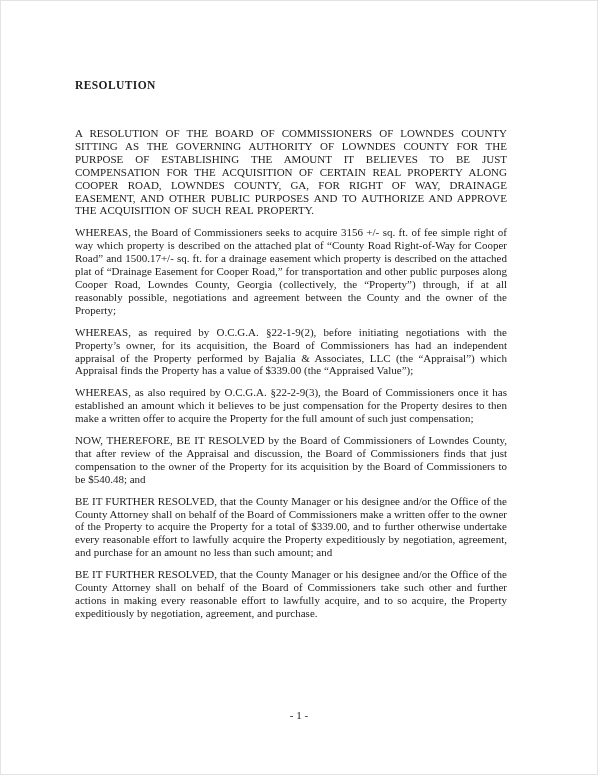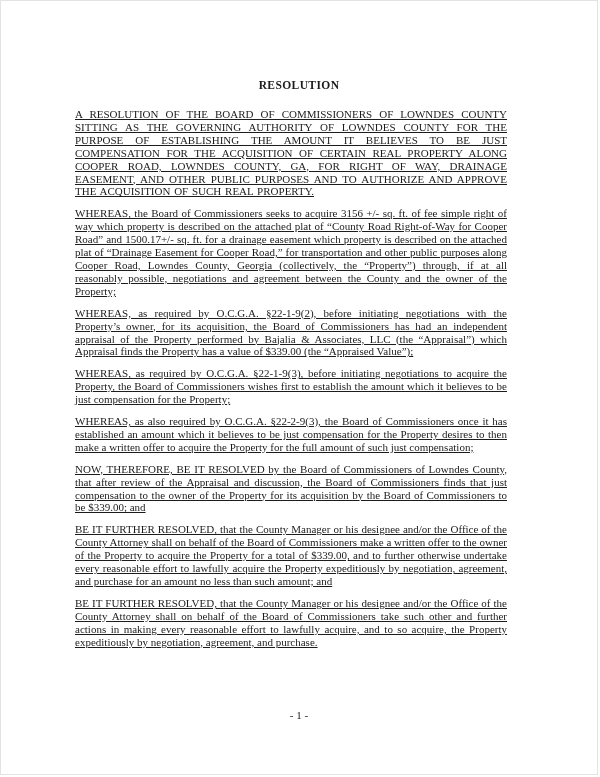--- a/index.html
+++ b/index.html
@@ -19,33 +19,32 @@
     height: 775px;
     background: #ffffff;
     border: 1px solid #e3e3e3;
     box-sizing: border-box;
     overflow: hidden;
   }
   .content {
     padding: 78px 74px 0 74px;
   }
   .doc-title {
-    text-align: center;
+    text-align: left;
     font-weight: bold;
     font-size: 11.5px;
     letter-spacing: 0.4px;
-    margin: 0 0 17px 0;
+    margin: 0 0 36px 0;
   }
   p.para {
     margin: 0 16px 9px 0;
     font-size: 11px;
     line-height: 12.9px;
     text-align: justify;
     text-align-last: left;
-    text-decoration: underline;
   }
   p.para.caps {
     word-spacing: 1px;
   }
   .page-footer {
     position: absolute;
     left: 0;
     right: 0;
     top: 708px;
     text-align: center;
@@ -59,25 +58,24 @@
 <div class="page">
   <div class="content">
     <h1 class="doc-title">RESOLUTION</h1>
 
     <p class="para caps">A RESOLUTION OF THE BOARD OF COMMISSIONERS OF LOWNDES COUNTY SITTING AS THE GOVERNING AUTHORITY OF LOWNDES COUNTY FOR THE PURPOSE OF ESTABLISHING THE AMOUNT IT BELIEVES TO BE JUST COMPENSATION FOR THE ACQUISITION OF CERTAIN REAL PROPERTY ALONG COOPER ROAD, LOWNDES COUNTY, GA, FOR RIGHT OF WAY, DRAINAGE EASEMENT, AND OTHER PUBLIC PURPOSES AND TO AUTHORIZE AND APPROVE THE ACQUISITION OF SUCH REAL PROPERTY.</p>
 
     <p class="para">WHEREAS, the Board of Commissioners seeks to acquire 3156 +/- sq. ft. of fee simple right of way which property is described on the attached plat of “County Road Right-of-Way for Cooper Road” and 1500.17+/- sq. ft. for a drainage easement which property is described on the attached plat of “Drainage Easement for Cooper Road,” for transportation and other public purposes along Cooper Road, Lowndes County, Georgia (collectively, the “Property”) through, if at all reasonably possible, negotiations and agreement between the County and the owner of the Property;</p>
 
     <p class="para">WHEREAS, as required by O.C.G.A. §22-1-9(2), before initiating negotiations with the Property’s owner, for its acquisition, the Board of Commissioners has had an independent appraisal of the Property performed by Bajalia &amp; Associates, LLC (the “Appraisal”) which Appraisal finds the Property has a value of $339.00 (the “Appraised Value”);</p>
 
-    <p class="para">WHEREAS, as required by O.C.G.A. §22-1-9(3), before initiating negotiations to acquire the Property, the Board of Commissioners wishes first to establish the amount which it believes to be just compensation for the Property;</p>
 
     <p class="para">WHEREAS, as also required by O.C.G.A. §22-2-9(3), the Board of Commissioners once it has established an amount which it believes to be just compensation for the Property desires to then make a written offer to acquire the Property for the full amount of such just compensation;</p>
 
-    <p class="para">NOW, THEREFORE, BE IT RESOLVED by the Board of Commissioners of Lowndes County, that after review of the Appraisal and discussion, the Board of Commissioners finds that just compensation to the owner of the Property for its acquisition by the Board of Commissioners to be $339.00; and</p>
+    <p class="para">NOW, THEREFORE, BE IT RESOLVED by the Board of Commissioners of Lowndes County, that after review of the Appraisal and discussion, the Board of Commissioners finds that just compensation to the owner of the Property for its acquisition by the Board of Commissioners to be $540.48; and</p>
 
     <p class="para">BE IT FURTHER RESOLVED, that the County Manager or his designee and/or the Office of the County Attorney shall on behalf of the Board of Commissioners make a written offer to the owner of the Property to acquire the Property for a total of $339.00, and to further otherwise undertake every reasonable effort to lawfully acquire the Property expeditiously by negotiation, agreement, and purchase for an amount no less than such amount; and</p>
 
     <p class="para">BE IT FURTHER RESOLVED, that the County Manager or his designee and/or the Office of the County Attorney shall on behalf of the Board of Commissioners take such other and further actions in making every reasonable effort to lawfully acquire, and to so acquire, the Property expeditiously by negotiation, agreement, and purchase.</p>
   </div>
 
   <div class="page-footer">- 1 -</div>
 </div>
 
 </body></html>

